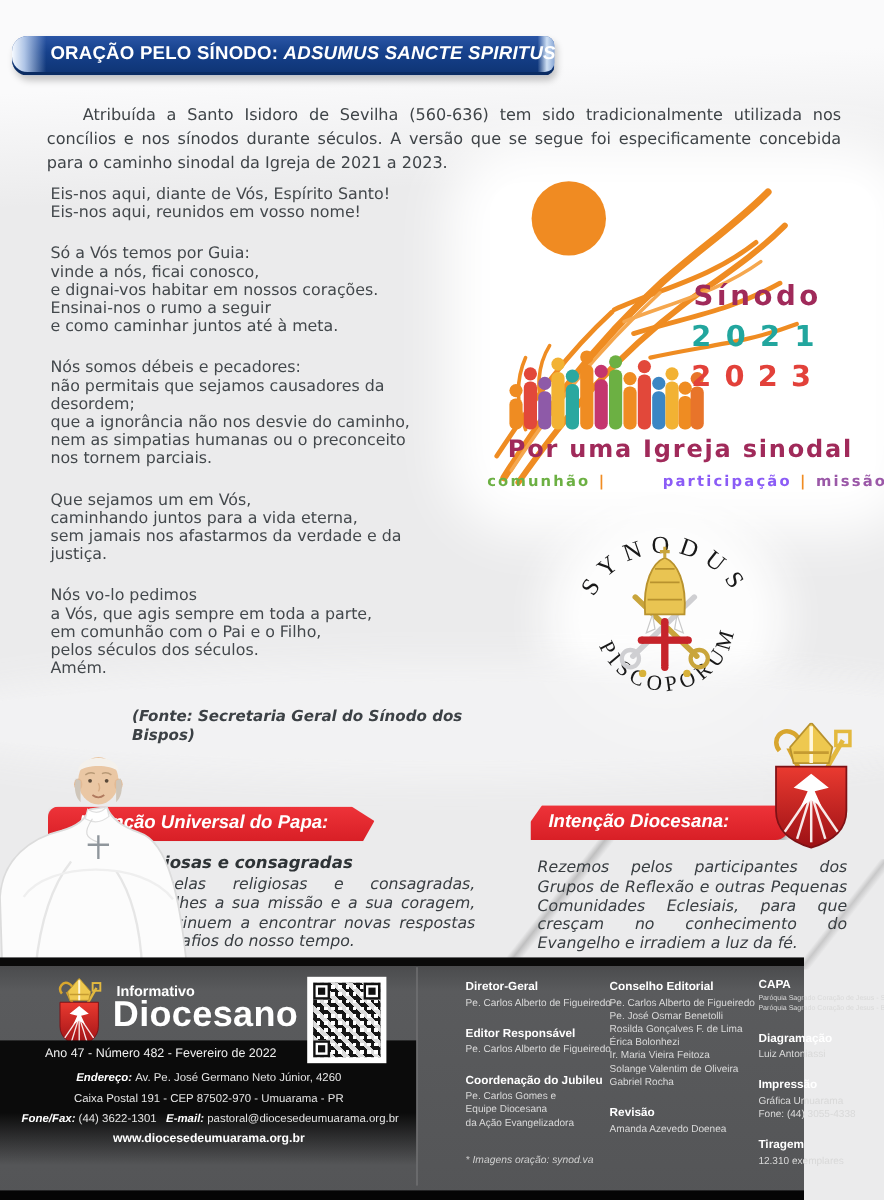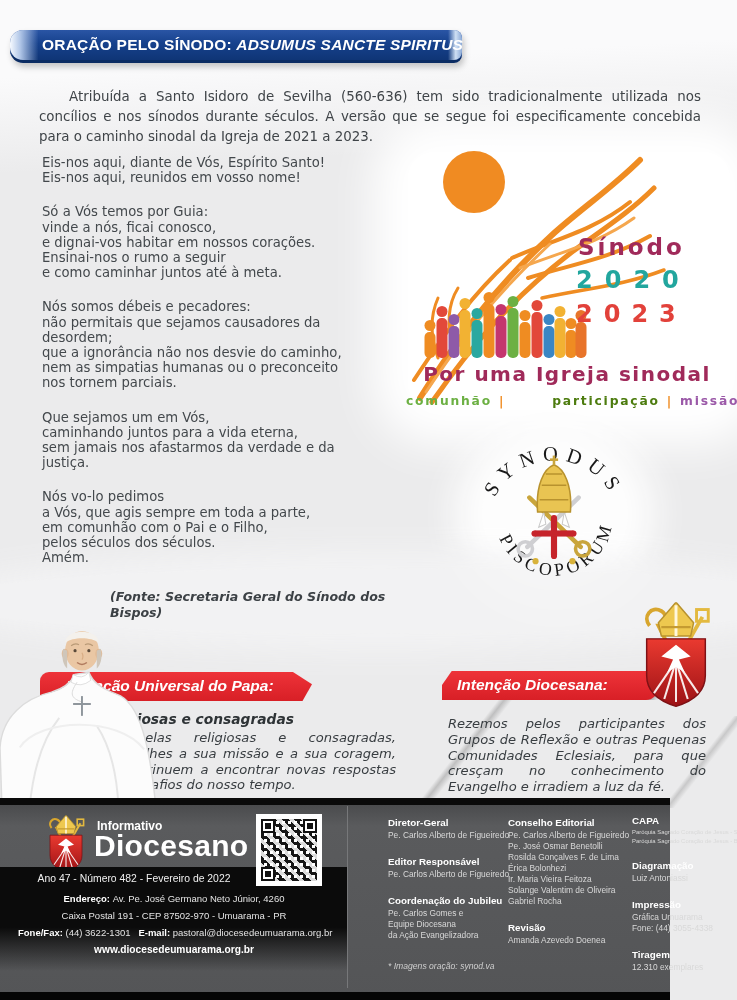--- a/index.html
+++ b/index.html
@@ -29,21 +29,21 @@
   .prayer .st{white-space:pre-line;margin:0 0 19px 0;}
   .prayer .src{margin-top:24px;margin-left:68px;font-size:12.6px;font-weight:bold;font-style:italic;color:#3c4145;}
 
   
   .synod-art{position:absolute;left:402px;top:140px;z-index:1;}
   .s-title{position:absolute;left:578px;top:234px;font-size:23px;font-weight:bold;color:#a02a5a;letter-spacing:3px;z-index:2;}
   .s-y1{position:absolute;left:576px;top:266px;font-size:24px;font-weight:bold;color:#22a69e;letter-spacing:12px;z-index:2;}
   .s-y2{position:absolute;left:576px;top:300px;font-size:24px;font-weight:bold;color:#e2413a;letter-spacing:11px;z-index:2;}
   .s-tag{position:absolute;left:406px;top:362px;width:322px;text-align:center;font-size:20px;font-weight:bold;color:#a02a5a;letter-spacing:1.5px;z-index:2;}
   .s-words{position:absolute;left:406px;top:394px;width:322px;text-align:center;font-size:12.3px;font-weight:bold;letter-spacing:1.8px;z-index:2;}
-  .s-words .w1{color:#6cb043;} .s-words .sep{color:#f08c22;padding:0 7px;} .s-words .w2{color:#4d7c0f;padding-left:40px;} .s-words .w3{color:#9b59a8;}
+  .s-words .w1{color:#6cb043;} .s-words .sep{color:#f08c22;padding:0 7px;} .s-words .w2{color:#8b5cf6;padding-left:40px;} .s-words .w3{color:#9b59a8;}
 
   
   .emblem{position:absolute;left:472px;top:432px;z-index:2;}
   .emblem text{font-family:"Liberation Serif",serif;fill:#191919;}
 
   
   .banner{position:absolute;height:29px;background:linear-gradient(180deg,#ee3339,#d81f26);z-index:3;color:#fff;font-family:"Liberation Sans",sans-serif;font-weight:bold;font-style:italic;font-size:15.5px;line-height:28px;white-space:nowrap;filter:drop-shadow(0 3px 2px rgba(90,90,90,.45));}
   .banner-left{left:40px;top:672px;width:272px;padding-left:26px;border-radius:9px 0 0 0;clip-path:polygon(0 0,93% 0,100% 42%,96.5% 100%,0 100%);box-sizing:border-box;}
   .banner-right{left:442px;top:671px;width:216px;padding-left:15px;border-radius:0 12px 12px 0;clip-path:polygon(4.5% 0,100% 0,100% 100%,0 100%,0 48%);box-sizing:border-box;}
   .int-left{position:absolute;left:55px;top:711px;width:341px;z-index:2;color:#383d41;}
@@ -64,21 +64,21 @@
   .f-edition{position:absolute;left:10px;top:71px;width:248px;height:20px;line-height:20px;text-align:center;color:#f0f0f0;font-size:10.4px;}
   .f-qr{position:absolute;left:256px;top:16px;width:56px;height:62px;background:#fff;padding:5px;z-index:6;}
   .qr-in{position:relative;width:100%;height:100%;background:
      repeating-linear-gradient(45deg,rgba(255,255,255,.85) 0 4px,rgba(255,255,255,0) 4px 9px),
      repeating-linear-gradient(90deg,#161616 0 3px,rgba(0,0,0,0) 3px 6px),
      repeating-linear-gradient(0deg,#161616 0 3px,#fff 3px 6px);}
   .fp{position:absolute;width:14px;height:14px;border:2.5px solid #111;background:#fff;box-sizing:border-box;}
   .fp::after{content:'';position:absolute;inset:2px;background:#111;}
   .fp.tl{left:0;top:0;} .fp.tr{right:0;top:0;} .fp.bl{left:0;bottom:0;}
   .f-addr{position:absolute;left:18px;width:312px;text-align:center;color:#e4e4e4;font-size:9.5px;white-space:nowrap;}
-  .f-addr b{color:#fff;}
+  .f-addr b{color:#fff;font-style:italic;}
   .fa1{top:95px;} .fa2{top:112px;} .fa3{top:129px;}
   .f-site{position:absolute;left:18px;top:146px;width:312px;text-align:center;color:#fff;font-weight:bold;font-size:10.2px;}
   .f-div{position:absolute;left:347px;top:8px;bottom:12px;width:1px;background:#77787a;}
   .f-col{position:absolute;top:19px;color:#d9d9d9;margin-left:29px;}
   .f-c1{left:359px;width:115px;} .f-c2{left:479px;width:120px;} .f-c3{left:603px;width:132px;top:17px;}
   .f-col .blk{margin-bottom:15px;}
   .f-col .rt{font-size:9.8px;font-weight:bold;color:#fff;margin-bottom:2px;white-space:nowrap;}
   .f-col .nm{font-size:8.4px;line-height:11px;white-space:nowrap;}
   .f-col .nm.tiny{font-size:5.9px;line-height:8.5px;}
   .f-note{font-size:8.6px;font-style:italic;color:#cfcfcf;margin-top:20px;white-space:nowrap;}
@@ -224,21 +224,21 @@
           <rect x="163.5" y="190" width="11" height="28" rx="5"></rect>
         </g>
       <g fill="#e8742a">
           <circle cx="179" cy="175.5" r="5.5"></circle>
           <rect x="173.5" y="182" width="11" height="36" rx="5"></rect>
         </g>
     </g>
   </svg>
 
   <div class="s-title">Sínodo</div>
-  <div class="s-y1">2020</div>
+  <div class="s-y1">2021</div>
   <div class="s-y2">2023</div>
   <div class="s-tag">Por uma Igreja sinodal</div>
   <div class="s-words">
     <span class="w1">comunhão</span><span class="sep">|</span><span class="w2">participação</span><span class="sep">|</span><span class="w3">missão</span>
   </div>
 
   <svg class="emblem" width="164" height="164" viewBox="0 0 160 160">
     <defs>
       <path id="arcTop" d="M 16,92 A 64,64 0 0 1 144,92"></path>
       <path id="arcBot" d="M 25,98 A 57,57 0 0 0 135,98"></path>

